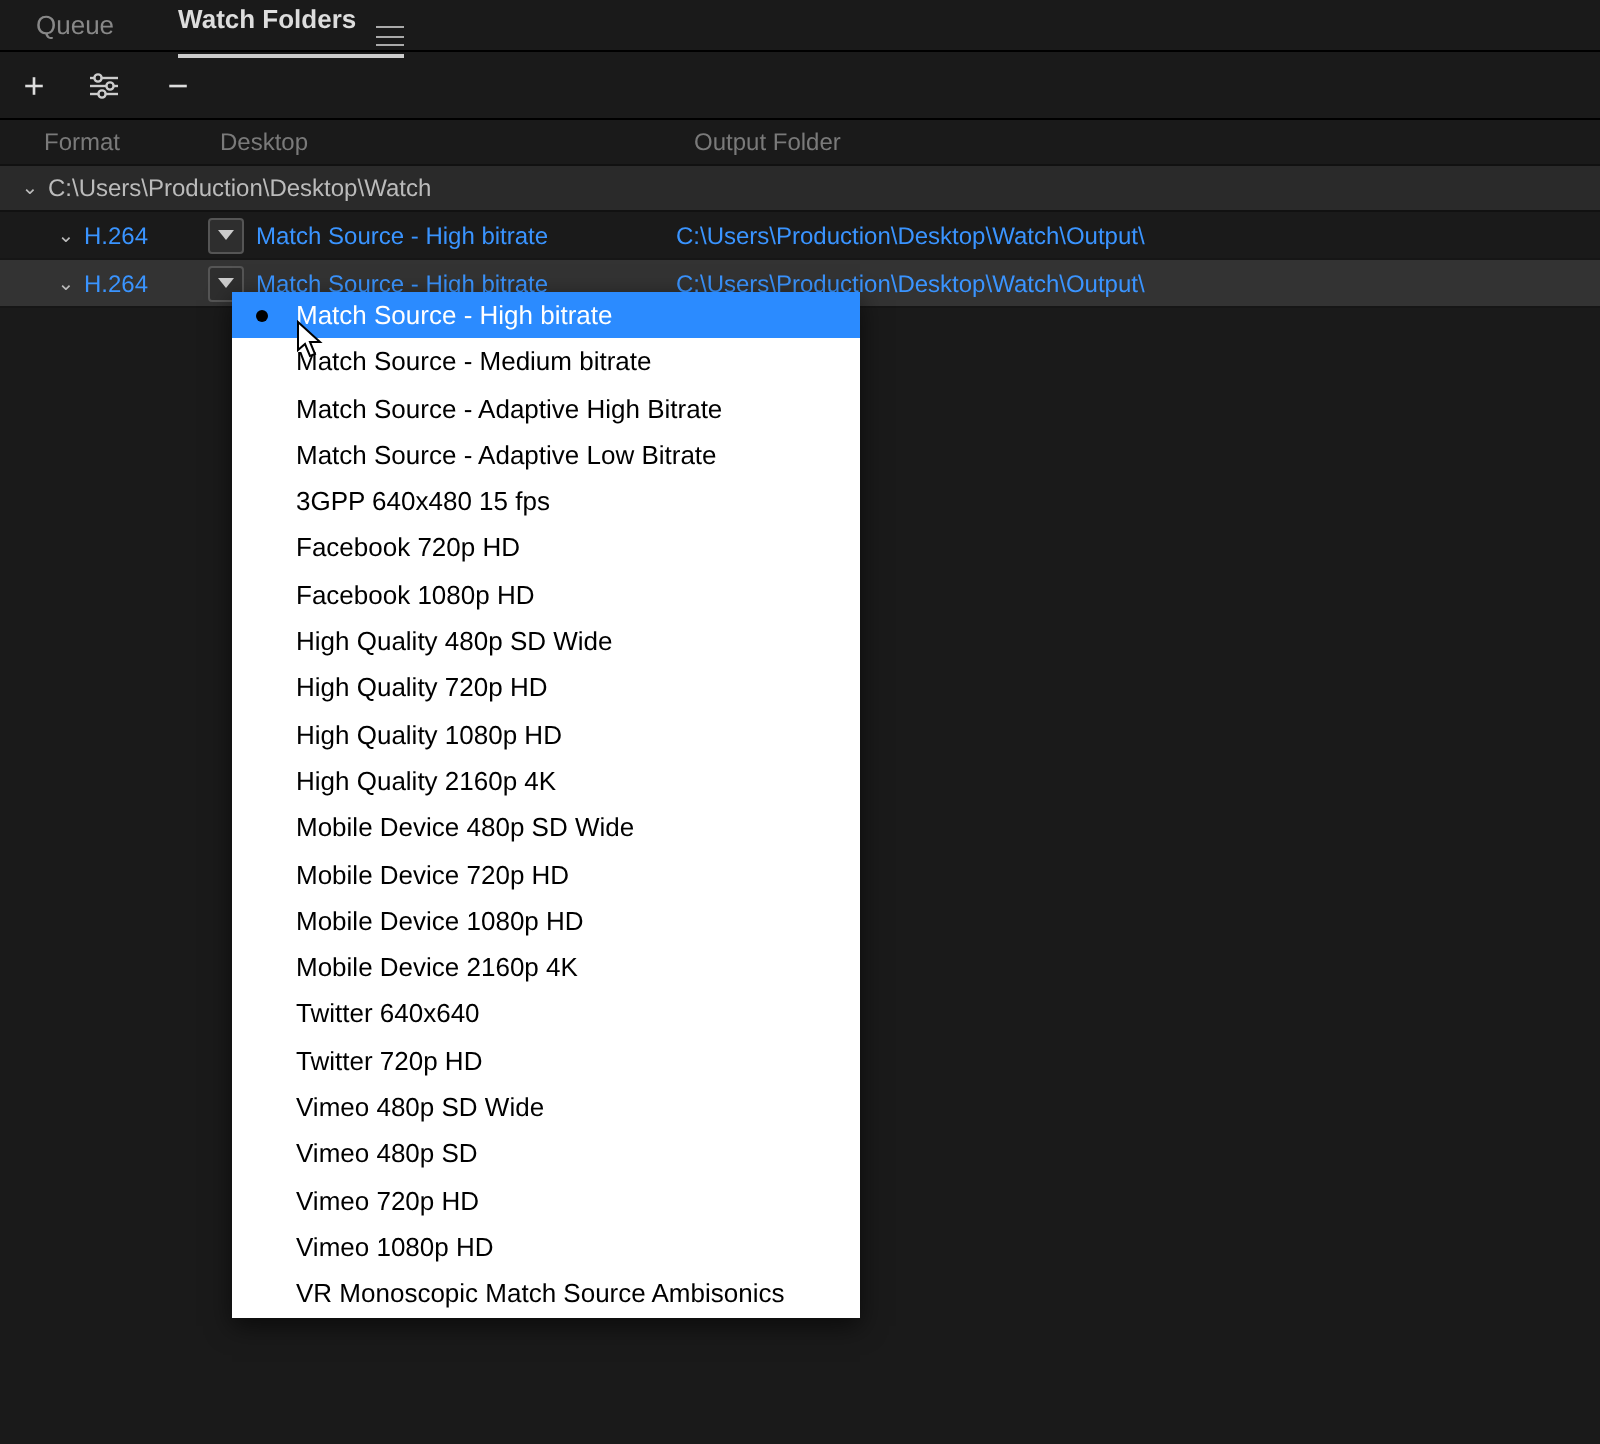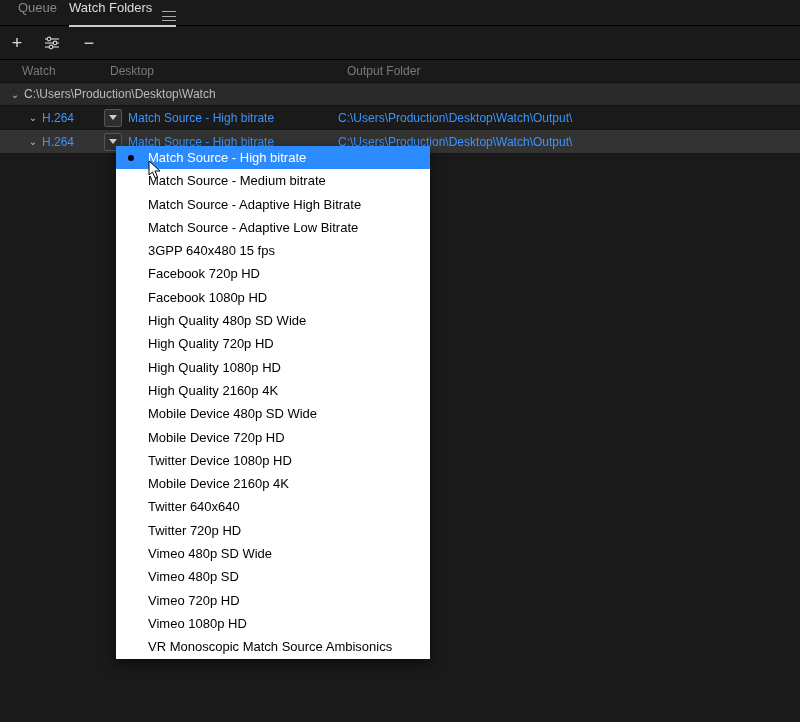--- a/index.html
+++ b/index.html
@@ -9,28 +9,28 @@
     width: 800px;
     height: 722px;
     background: #1a1a1a;
     font-family: "Segoe UI", Arial, sans-serif;
     font-size: 13px;
     color: #aaa;
     overflow: hidden;
   }
   .topbar {
     display: flex;
-    align-items: flex-start;
-    gap: 12px;
+    align-items: center;
+    gap: 32px;
     padding: 0 18px;
     height: 26px;
     border-bottom: 1px solid #000;
   }
   .tab { color: #888; cursor: pointer; position: relative; }
-  .tab.active { color: #ddd; }
+  .tab.active { color: #ddd; font-weight: bold; }
   .tab.active::after {
     content: "";
     position: absolute;
     left: 0; right: 0; bottom: -6px;
     height: 2px;
     background: #ccc;
   }
   .menu-icon { width: 14px; height: 10px; display: inline-flex; flex-direction: column; justify-content: space-between; margin-left: 6px; }
   .menu-icon span { background: #aaa; height: 1px; width: 100%; }
 
@@ -171,21 +171,21 @@
           <circle cx="11" cy="7" r="1.8" fill="#1a1a1a"></circle>
         <line x1="1" y1="11" x2="15" y2="11"></line>
           <circle cx="7" cy="11" r="1.8" fill="#1a1a1a"></circle>
       </g>
     </svg>
   </span>
   <span class="tbtn">−</span>
 </div>
 
 <div class="headers">
-  <span class="col-format">Watch</span>
+  <span class="col-format">Format</span>
   <span class="col-preset">Desktop</span>
   <span class="col-output">Output Folder</span>
 </div>
 
 <div class="tree">
   <div class="folder-row">
     <span class="spacer6"></span>
     <span class="chevron">⌄</span>
     <span>C:\Users\Production\Desktop\Watch</span>
   </div>
@@ -220,21 +220,21 @@
     <div class="item">Match Source - Adaptive Low Bitrate</div>
     <div class="item">3GPP 640x480 15 fps</div>
     <div class="item">Facebook 720p HD</div>
     <div class="item">Facebook 1080p HD</div>
     <div class="item">High Quality 480p SD Wide</div>
     <div class="item">High Quality 720p HD</div>
     <div class="item">High Quality 1080p HD</div>
     <div class="item">High Quality 2160p 4K</div>
     <div class="item">Mobile Device 480p SD Wide</div>
     <div class="item">Mobile Device 720p HD</div>
-    <div class="item">Twitter Device 1080p HD</div>
+    <div class="item">Mobile Device 1080p HD</div>
     <div class="item">Mobile Device 2160p 4K</div>
     <div class="item">Twitter 640x640</div>
     <div class="item">Twitter 720p HD</div>
     <div class="item">Vimeo 480p SD Wide</div>
     <div class="item">Vimeo 480p SD</div>
     <div class="item">Vimeo 720p HD</div>
     <div class="item">Vimeo 1080p HD</div>
     <div class="item">VR Monoscopic Match Source Ambisonics</div>
   </div>
 

